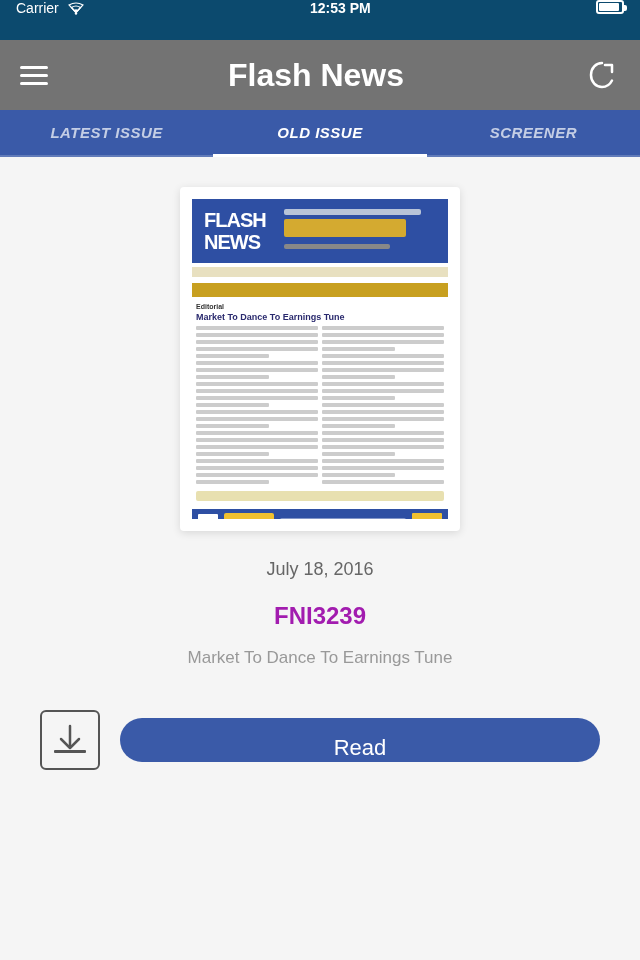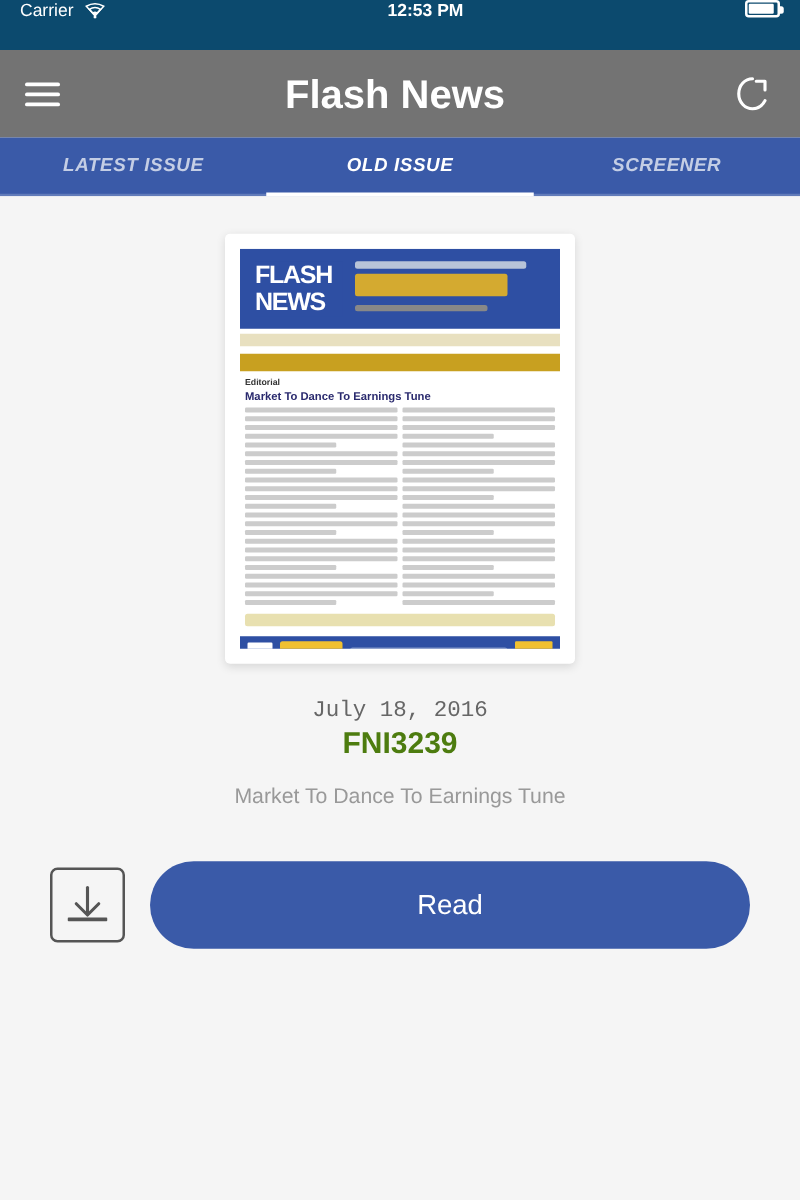--- a/index.html
+++ b/index.html
@@ -191,26 +191,25 @@
       display: flex; align-items: center; padding: 0 6px; gap: 6px;
     }
     .nl-bottom-logo { background: white; width: 20px; height: 14px; border-radius: 1px; }
     .nl-bottom-text { flex: 1; background: rgba(255,255,255,0.4); height: 6px; border-radius: 2px; }
     .nl-bottom-img { background: #f0c030; width: 30px; height: 16px; border-radius: 1px; }
 
     
     .issue-date {
       color: #666;
       font-size: 18px;
-      margin-bottom: 2px;
+      margin-bottom: 22px;
       text-align: center;
-      font-family: Liberation Mono, monospace;
     }
     .issue-id {
-      color: #4d7c0f;
+      color: #a21caf;
       font-size: 24px;
       font-weight: 700;
       margin-bottom: 16px;
       text-align: center;
     }
     .issue-headline {
       color: #999;
       font-size: 17px;
       text-align: center;
       margin-bottom: 40px;
@@ -233,21 +232,21 @@
       display: flex; align-items: center; justify-content: center;
       cursor: pointer;
       flex-shrink: 0;
     }
     .read-btn {
       flex: 1;
       background: #3a5aa8;
       color: white;
       border: none;
       border-radius: 40px;
-      height: 70px;
+      height: 44px;
       font-size: 22px;
       font-weight: 500;
       cursor: pointer;
       text-align: center;
       line-height: 60px;
     }
   </style>
 </head>
 <body>
 

